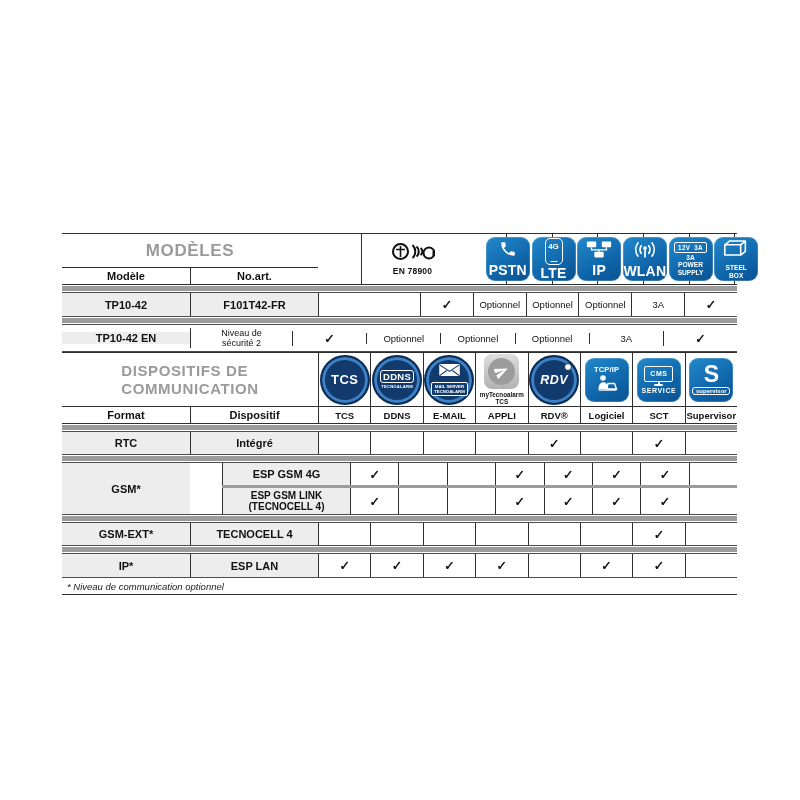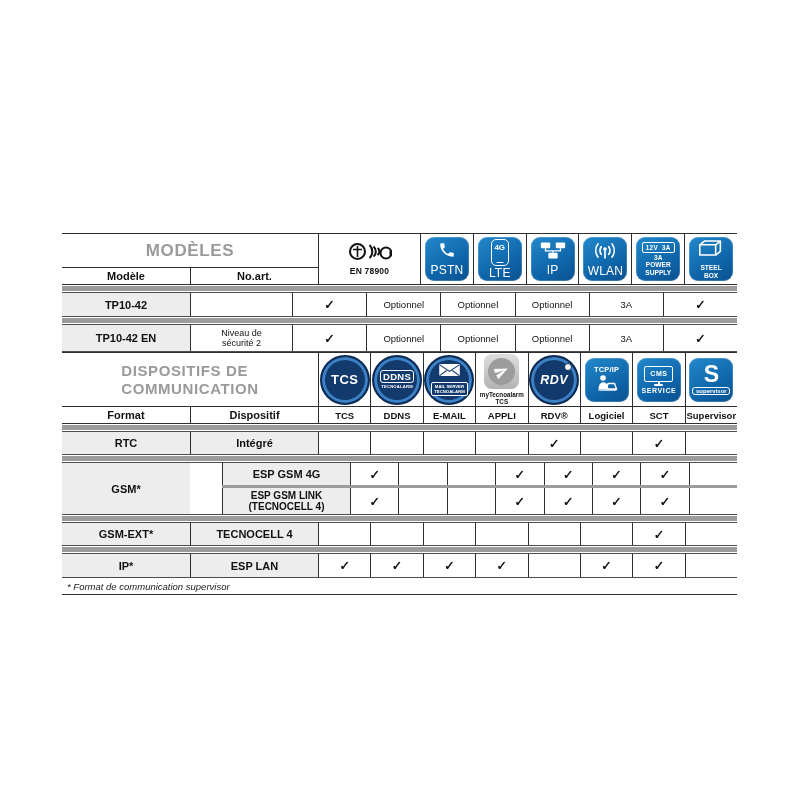--- a/index.html
+++ b/index.html
@@ -23,21 +23,21 @@
   .pre{white-space:pre-line;line-height:1.15;}
   .band{height:5px;background:#9c9c9c;border-top:1px solid #fff;border-bottom:1px solid #fff;}
   .drow{border-top:1px solid #4c4c4c;border-bottom:1px solid #4c4c4c;}
   .gttl{color:#9a9a9a;font-weight:bold;display:flex;align-items:center;justify-content:center;
         letter-spacing:.6px;}
   
   .appic{width:44px;height:44px;border-radius:9px;color:#fff;
          background:linear-gradient(150deg,#2289cb 0%,#0e63a7 65%,#0a528f 100%);
          box-shadow:inset 0 0 0 1px rgba(255,255,255,.18);
          display:flex;flex-direction:column;align-items:center;justify-content:center;}
-  .cap{font-weight:normal;font-size:12px;line-height:1.05;letter-spacing:.2px;white-space:pre-line;margin-top:1px;}
+  .cap{font-weight:bold;font-size:14px;line-height:1.05;letter-spacing:.2px;white-space:pre-line;margin-top:1px;}
   .cap7{font-weight:bold;font-size:6.6px;line-height:1.12;white-space:pre-line;margin-top:1px;}
   .phone{width:16px;height:25px;border:1.7px solid #fff;border-radius:5px;position:relative;
          display:flex;align-items:flex-start;justify-content:center;}
   .phone .fourg{font-size:8px;font-weight:bold;margin-top:3px;}
   .phone::after{content:"";position:absolute;bottom:1.5px;left:50%;transform:translateX(-50%);
          width:7px;height:1.6px;background:#fff;border-radius:1px;}
   .plate{border:1.4px solid #fff;border-radius:2px;font-size:6.3px;font-weight:bold;
          padding:1px 3px;white-space:pre;letter-spacing:.3px;}
   
   .badge{width:46px;height:46px;border-radius:50%;background:#123a6c;border:2px solid #0d2c55;
@@ -68,21 +68,21 @@
   .enlab{font-size:8.5px;font-weight:bold;margin-top:1px;letter-spacing:.2px;}
   .fnote{height:16px;border-bottom:1px solid #2e2e2e;display:flex;align-items:center;
          padding-left:5px;font-style:italic;font-size:9.5px;color:#222;}
 </style>
 </head>
 <body>
 
 <div class="page">
 
   <div class="tbl" id="t1">
-    <div class="row" style="height:50px;border-top:1px solid #2e2e2e;border-bottom:1px solid #2e2e2e;">
+    <div class="row" style="height:50px;border-top:1px solid #2e2e2e;border-bottom:1px solid #2e2e2e;gap:43px;">
       <div style="width:256px;flex:0 0 256px;display:flex;flex-direction:column;box-sizing:border-box;">
         <div class="gttl" style="height:33px;font-size:17px;border-bottom:1px solid #2e2e2e;">MODÈLES</div>
         <div style="display:flex;flex:1;">
           <div class="c nf w1 b11">Modèle</div>
           <div class="c w1 b11">No.art.</div>
         </div>
       </div>
       <div class="c wen">
         <span>
           <svg width="44" height="19" viewBox="0 0 44 19">
@@ -172,32 +172,33 @@
           <span class="cap7">STEEL
 BOX</span>
         </div>
       </div>
     </div>
 
     <div class="band"></div>
 
     <div class="row drow" style="height:23px;">
       <div class="c nf w1 shade b11">TP10-42</div>
+      <div class="c w1 shade b11">F101T42-FR</div>
       <div class="c wen sm pre"></div>
       <div class="c fx chk">✓</div>
       <div class="c fx sm">Optionnel</div>
       <div class="c fx sm">Optionnel</div>
       <div class="c fx sm">Optionnel</div>
       <div class="c fx sm">3A</div>
       <div class="c fx chk">✓</div>
     </div>
 
     <div class="band"></div>
 
-    <div class="row drow" style="height:26px;">
+    <div class="row drow" style="height:26px;align-items:center;">
       <div class="c nf w1 shade b11">TP10-42 EN</div>
       <div class="c wen sm pre" style="font-size:9px;">Niveau de
 sécurité 2</div>
       <div class="c fx chk">✓</div>
       <div class="c fx sm">Optionnel</div>
       <div class="c fx sm">Optionnel</div>
       <div class="c fx sm">Optionnel</div>
       <div class="c fx sm">3A</div>
       <div class="c fx chk">✓</div>
     </div>
@@ -371,16 +372,16 @@
       <div class="c fx chk">✓</div>
       <div class="c fx chk">✓</div>
       <div class="c fx chk">✓</div>
       <div class="c fx chk">✓</div>
       <div class="c fx chk"></div>
       <div class="c fx chk">✓</div>
       <div class="c fx chk">✓</div>
       <div class="c fx chk"></div>
     </div>
 
-    <div class="fnote">* Format de communication supervisor</div>
+    <div class="fnote">* Niveau de communication optionnel</div>
   </div>
 
 </div>
 
 </body></html>

